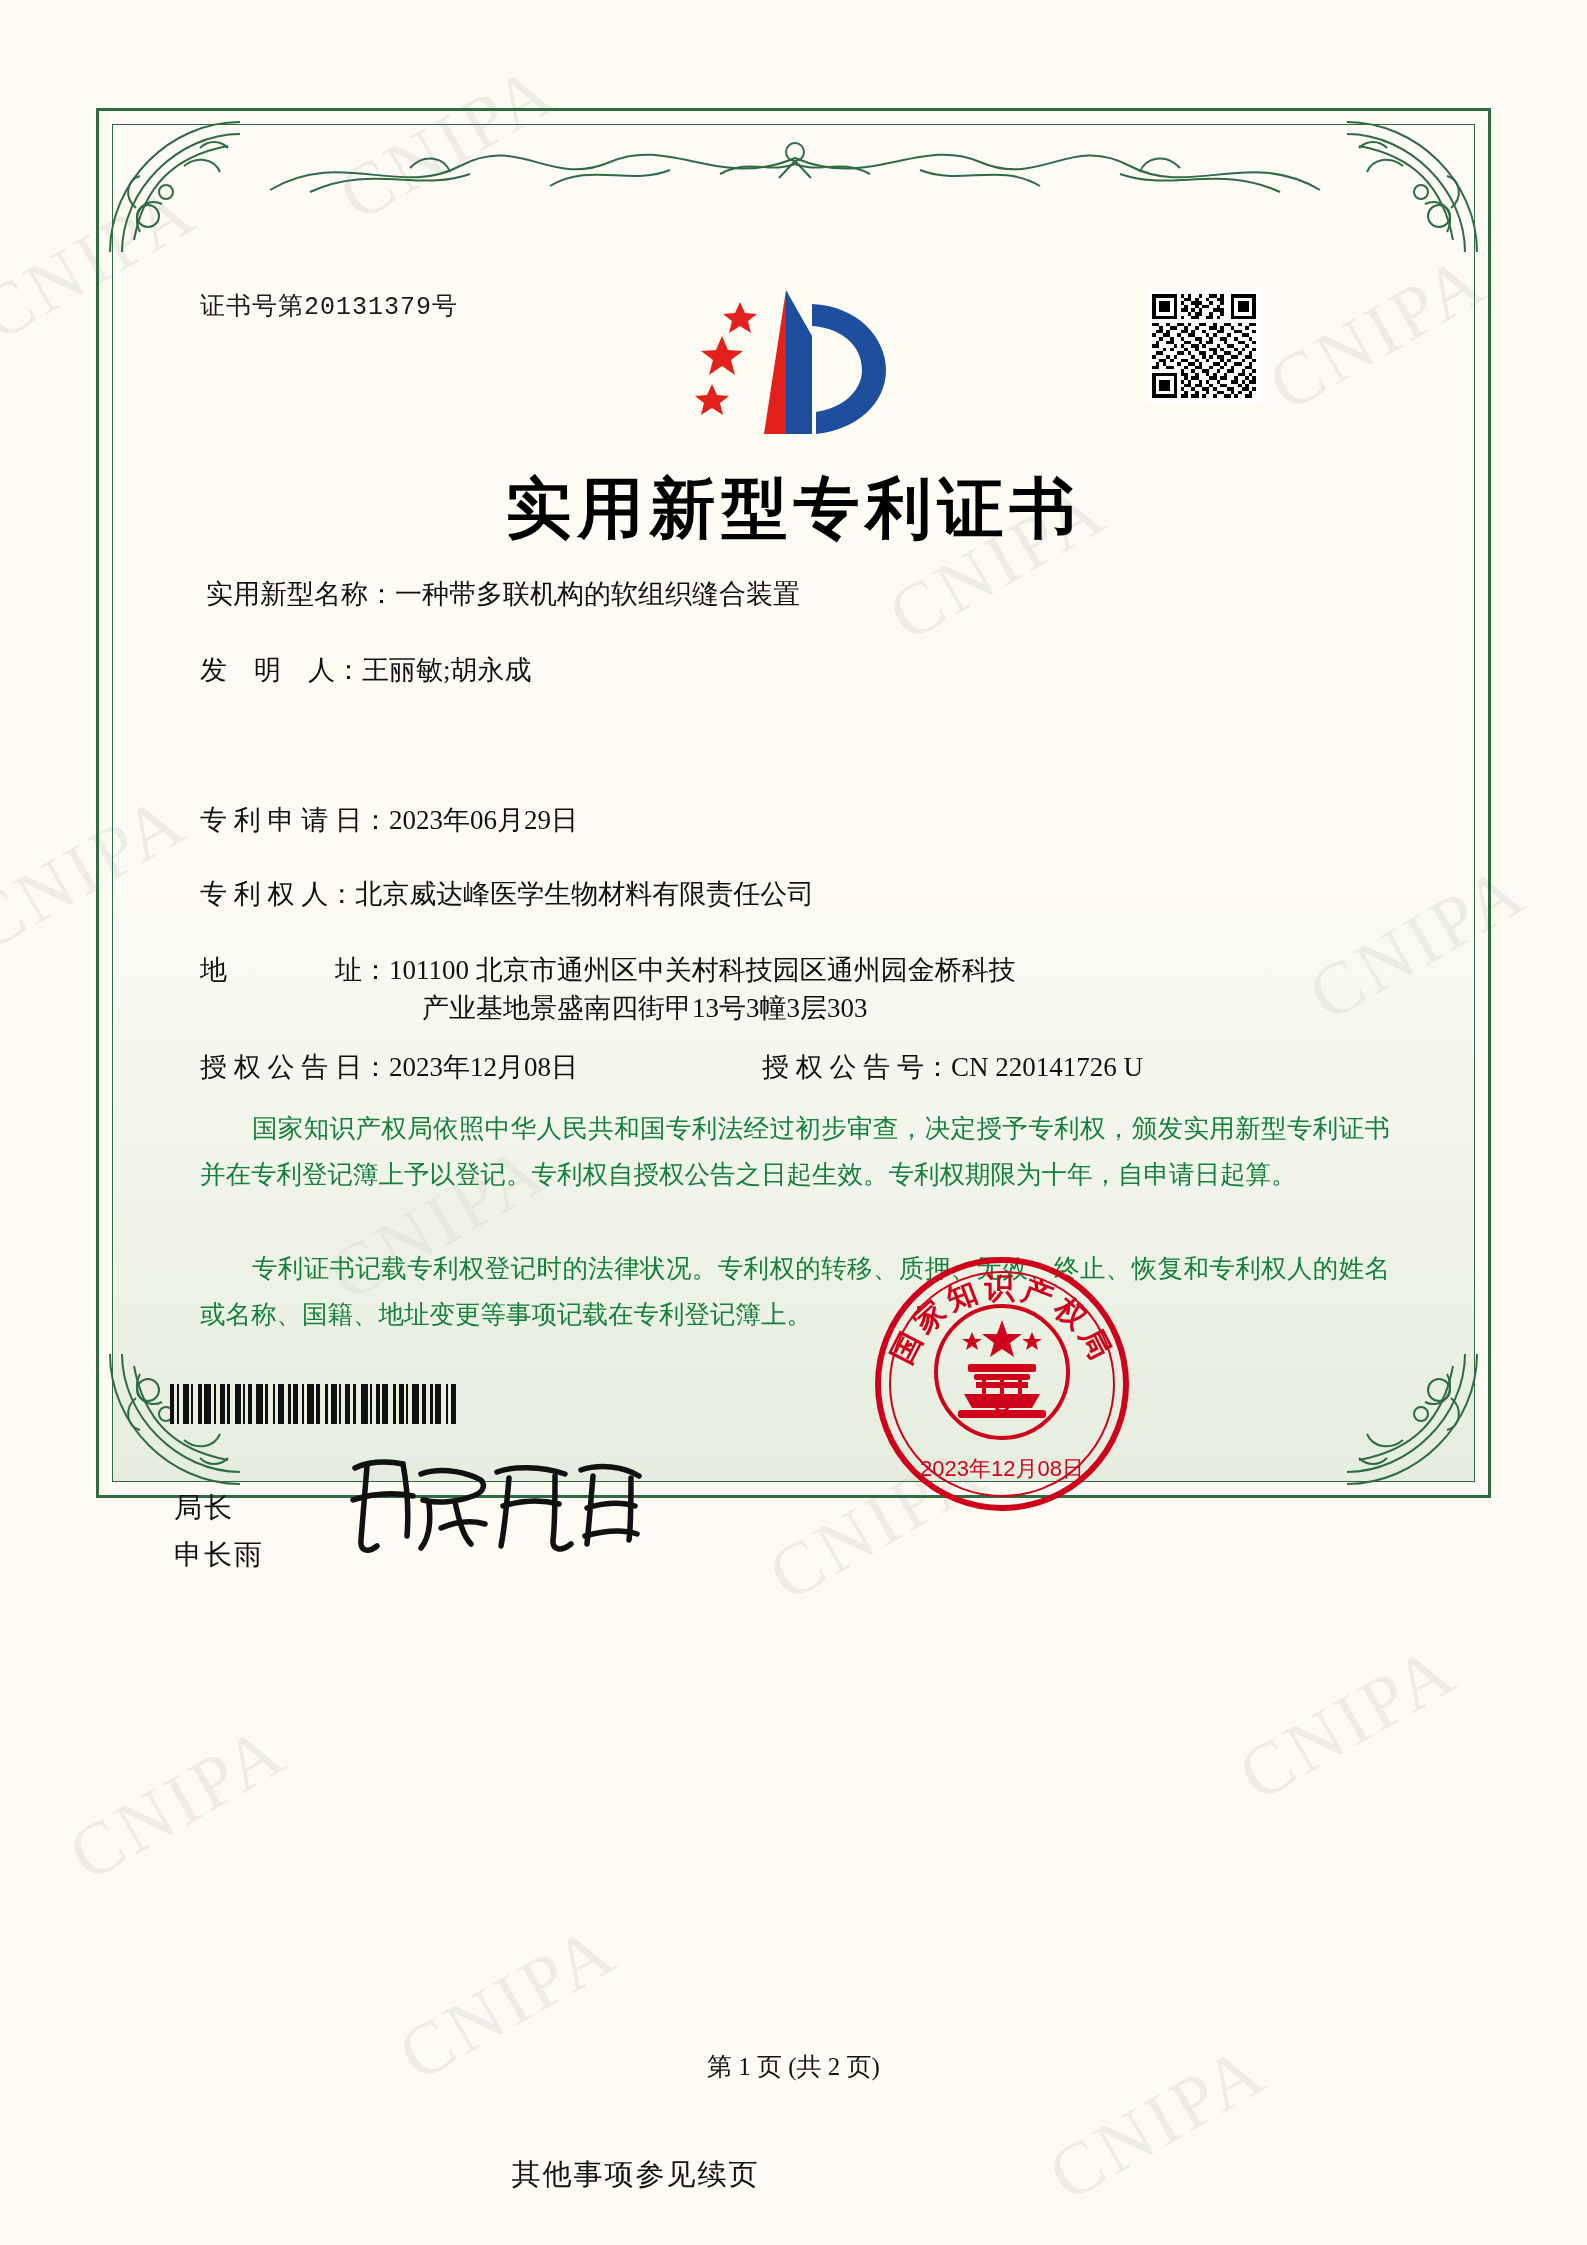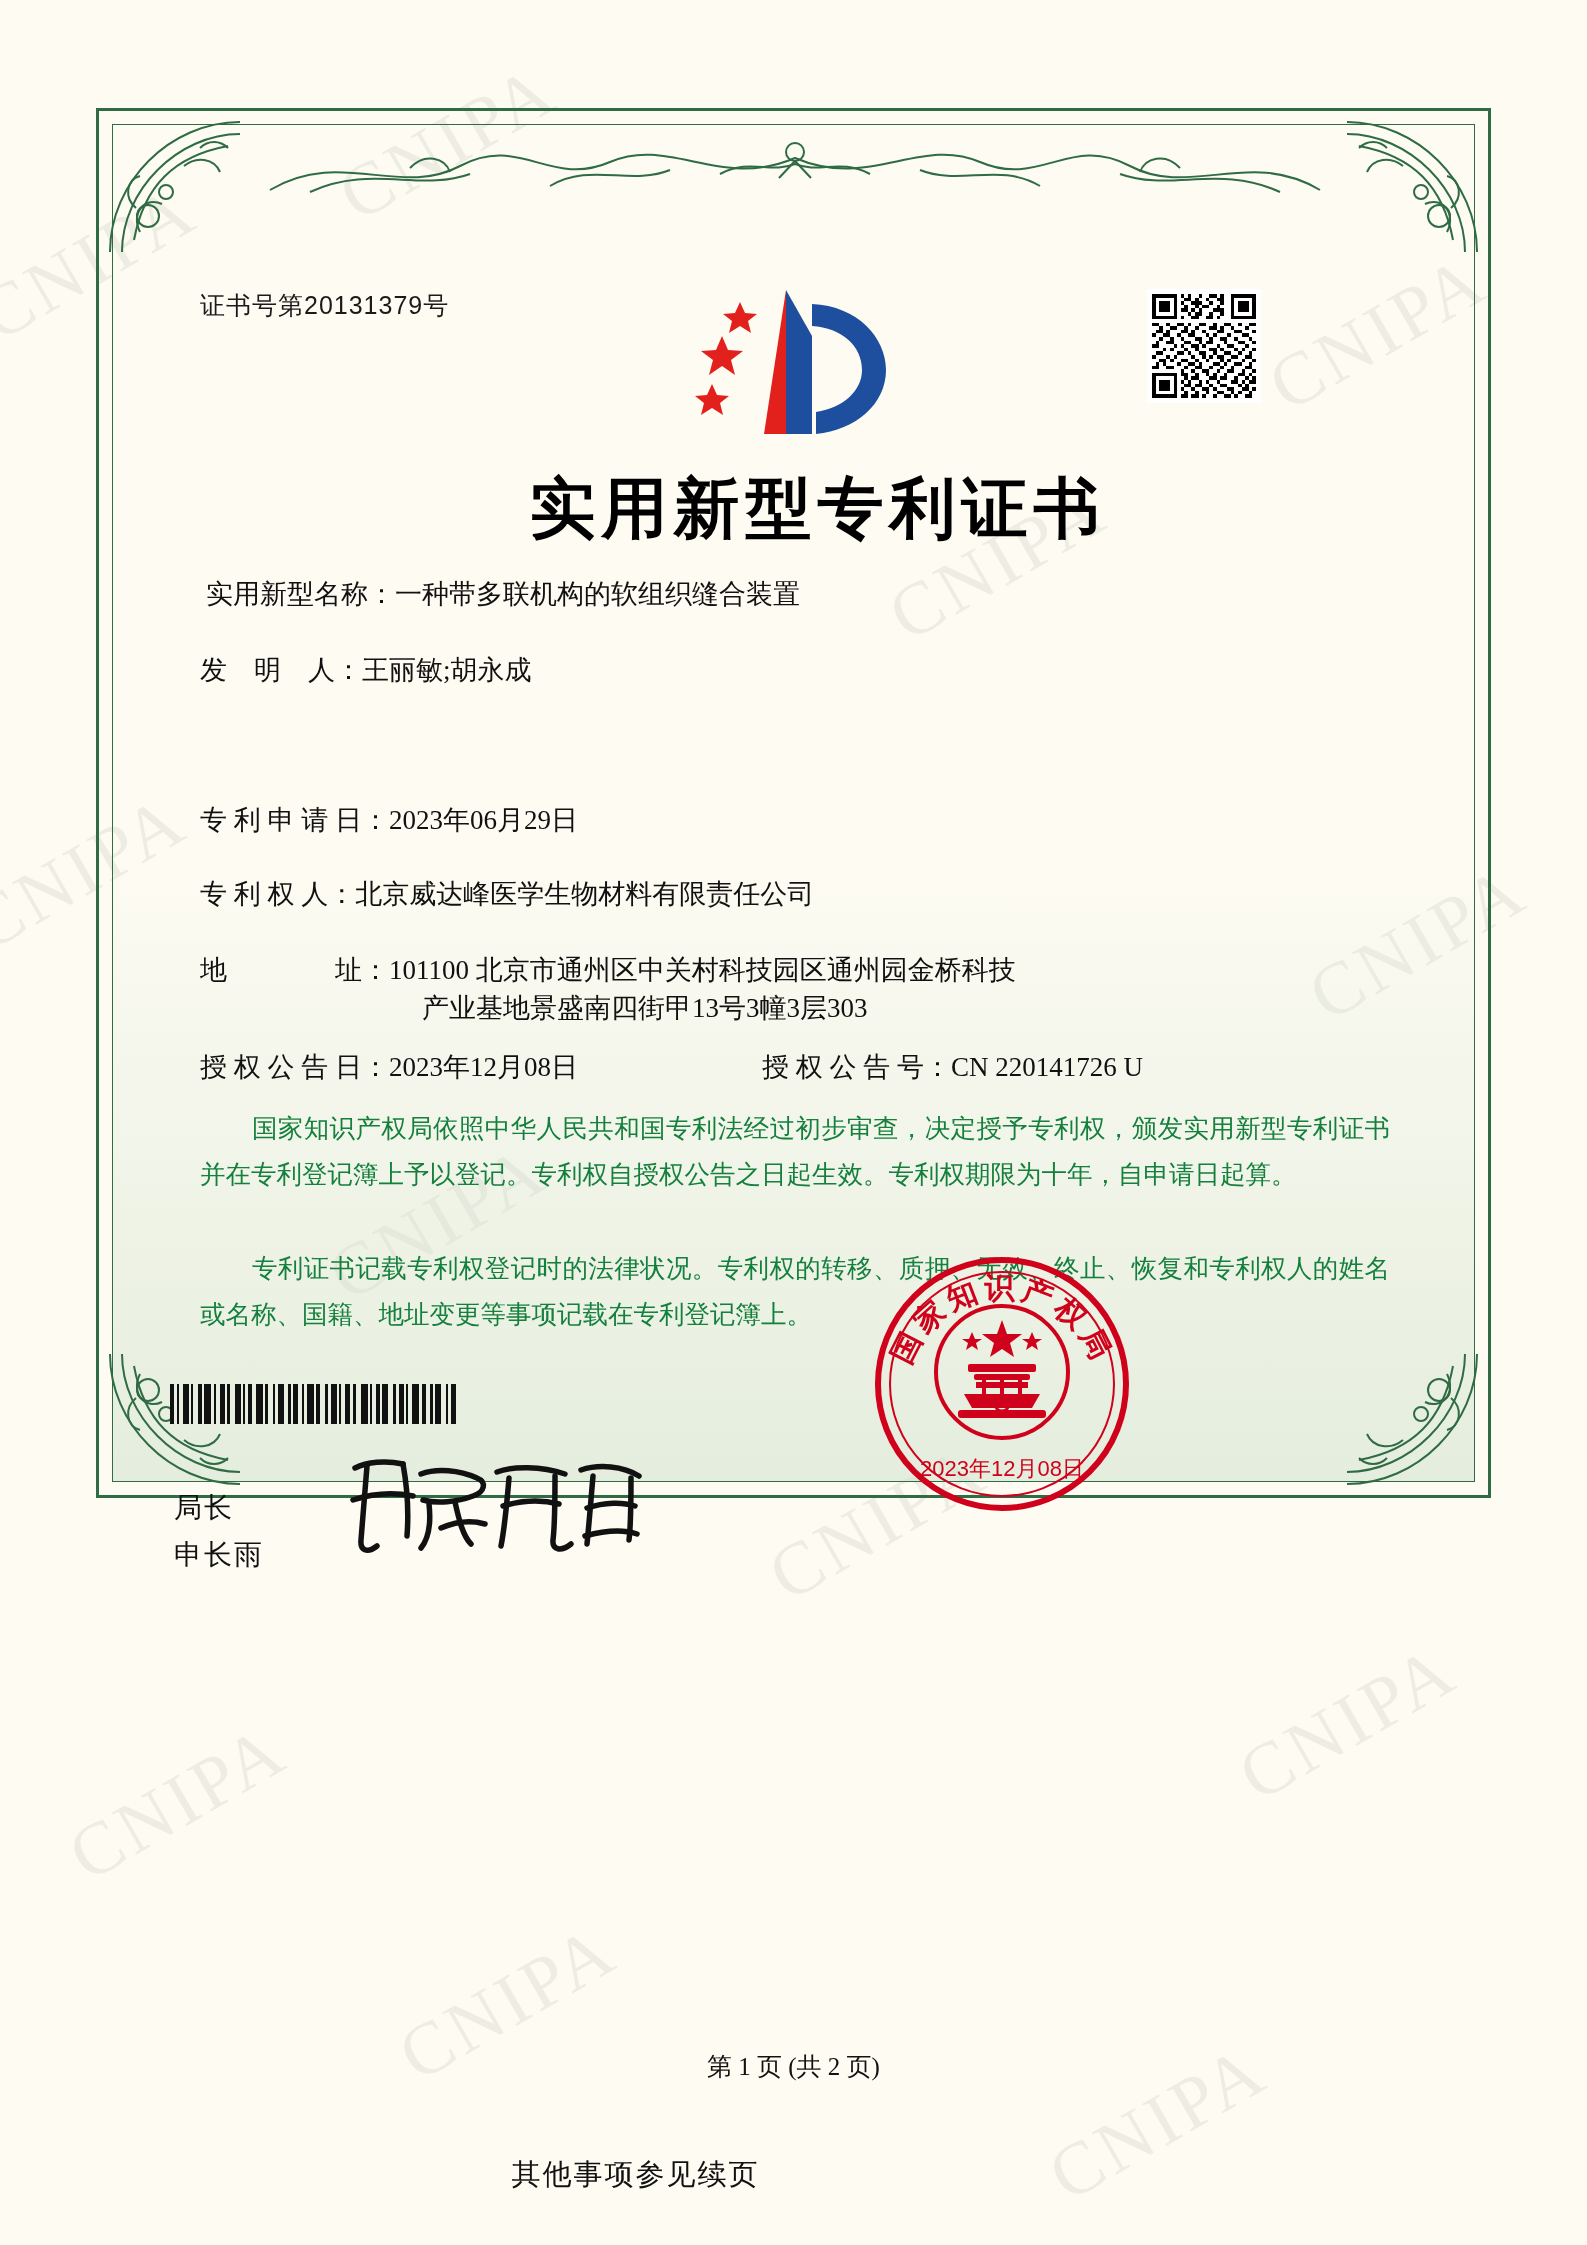--- a/index.html
+++ b/index.html
@@ -97,21 +97,21 @@
     z-index: 5;
   }
 
   .cert-no {
     position: absolute;
     left: 88px;
     top: 165px;
     font-size: 25px;
     color: #1a1a1a;
     letter-spacing: 1px;
-    font-family: Liberation Sans, sans-serif;
+    font-family: Liberation Mono, monospace;
   }
 
   
   .logo {
     position: absolute;
     left: 578px;
     top: 160px;
     width: 210px;
     height: 170px;
   }
@@ -134,21 +134,20 @@
     position: absolute;
     left: 0;
     top: 340px;
     width: 1363px;
     text-align: center;
     font-size: 66px;
     font-weight: bold;
     letter-spacing: 6px;
     color: #000;
     font-family: "Liberation Serif", serif;
-    margin-left: 24px;
   }
 
   .field {
     position: absolute;
     left: 88px;
     font-size: 27px;
     color: #111;
     white-space: nowrap;
     font-family: "Liberation Serif", serif;
   }

